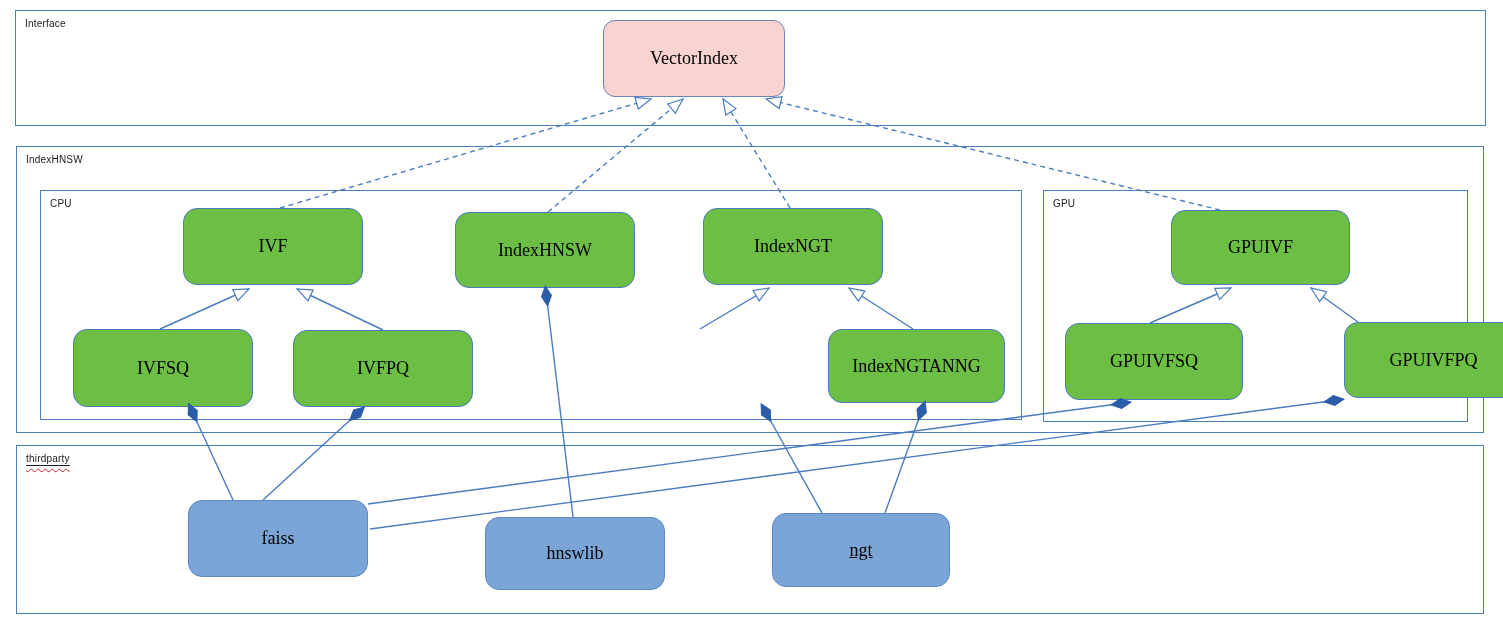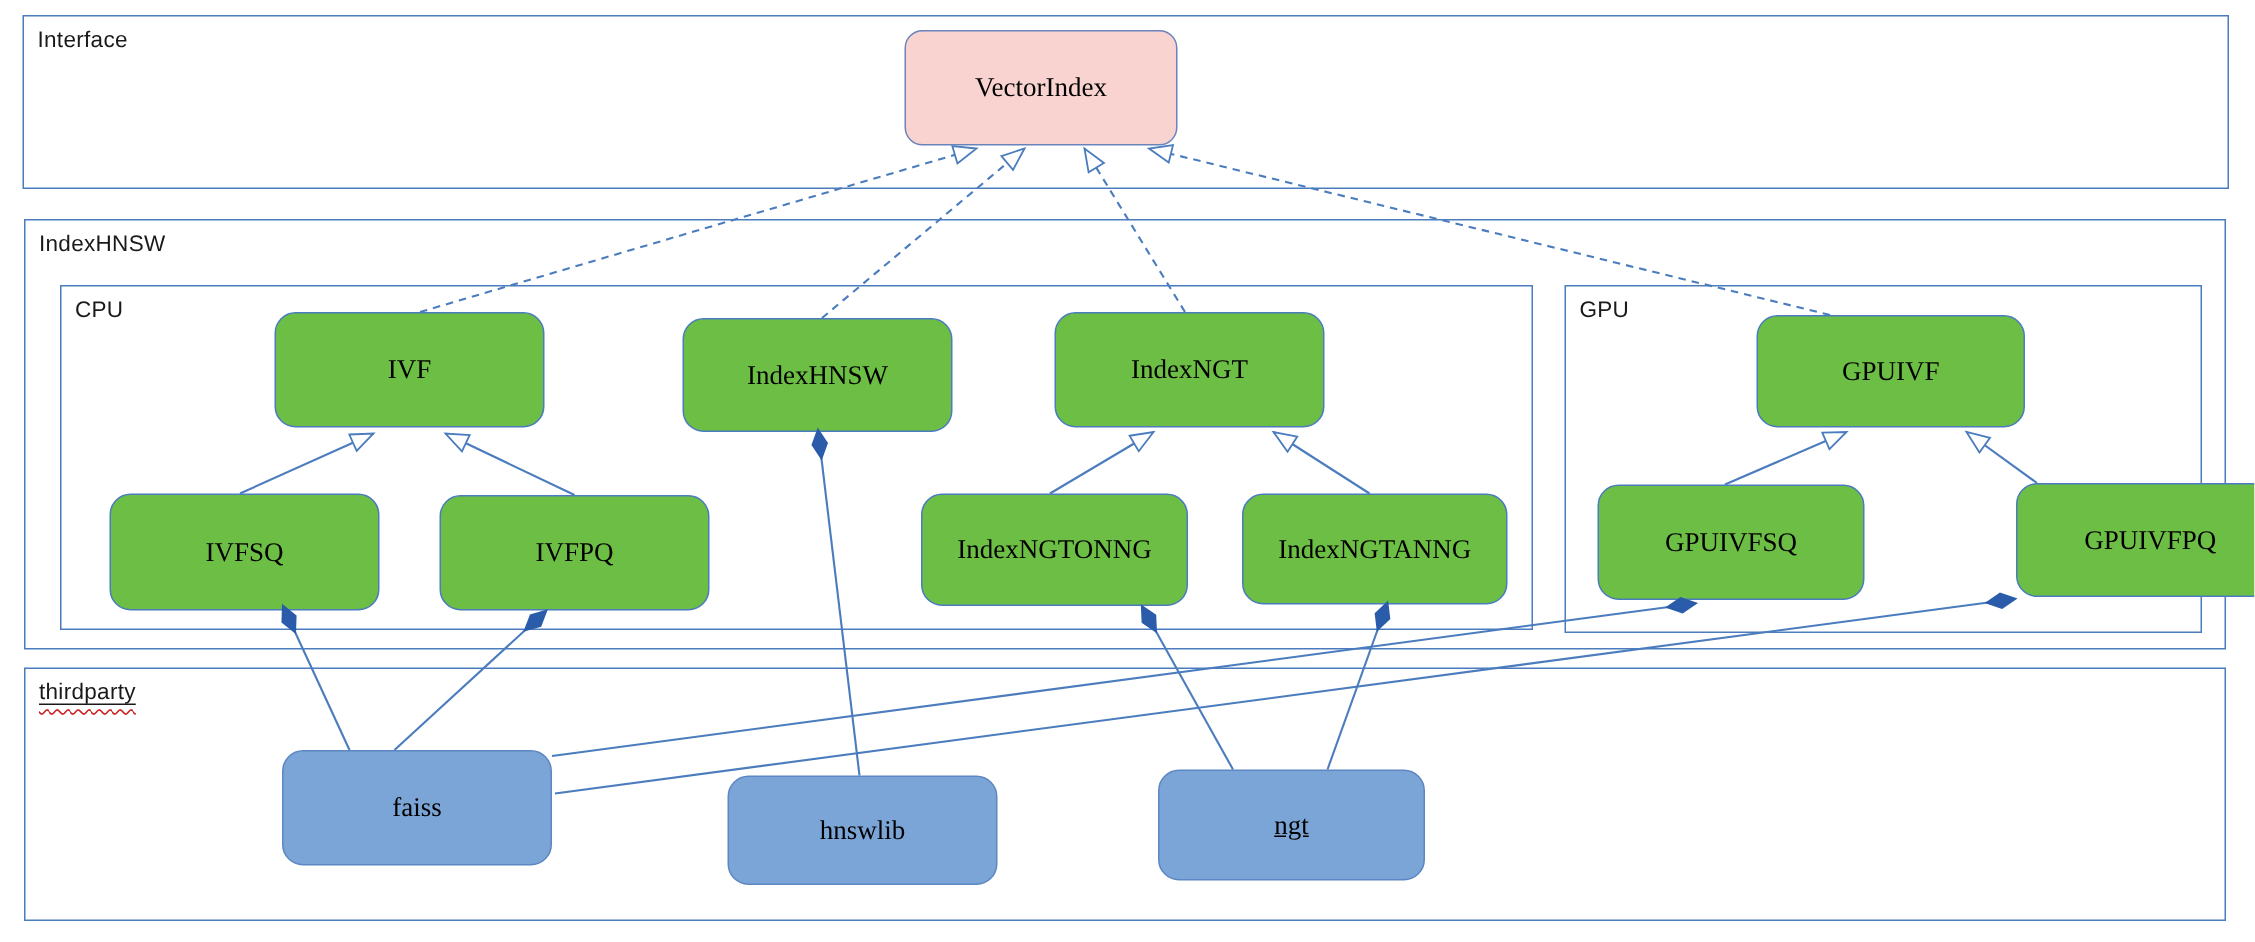--- a/index.html
+++ b/index.html
@@ -15,21 +15,21 @@
   html,body{margin:0;padding:0;background:#ffffff;}
   .canvas{
     position:relative;width:1503px;height:628px;background:#ffffff;
     font-family:"Liberation Sans",sans-serif;overflow:hidden;
   }
   .container{
     position:absolute;border:1.5px solid var(--border);background:transparent;
     box-sizing:border-box;z-index:1;
   }
   .clabel{
-    position:absolute;left:9px;top:7px;font-size:15px;color:var(--label);
+    position:absolute;left:9px;top:7px;font-size:10px;color:var(--label);
     letter-spacing:0.2px;
   }
   .underlined{text-decoration:underline;text-decoration-thickness:1px;text-underline-offset:3px;}
   .squiggle{
     text-decoration:underline wavy #cc2222;text-decoration-thickness:1px;
     text-underline-offset:6px;
   }
   .node{
     position:absolute;box-sizing:border-box;border:1.6px solid var(--border);
     border-radius:14px;display:flex;align-items:center;justify-content:center;
@@ -87,23 +87,20 @@
   </div>
 
   <div class="node green" style="left:73px;top:329px;width:180px;height:78px;text-align:right;">
     <span>IVFSQ</span>
   </div>
 
   <div class="node green" style="left:293px;top:330px;width:180px;height:77px;">
     <span>IVFPQ</span>
   </div>
 
-  <div class="node green" style="left:614px;top:329px;width:178px;height:75px;">
-    <span>IndexNGTONNG</span>
-  </div>
 
   <div class="node green" style="left:828px;top:329px;width:177px;height:74px;">
     <span>IndexNGTANNG</span>
   </div>
 
   <div class="node green" style="left:1171px;top:210px;width:179px;height:75px;">
     <span>GPUIVF</span>
   </div>
 
   <div class="node green" style="left:1065px;top:323px;width:178px;height:77px;">

